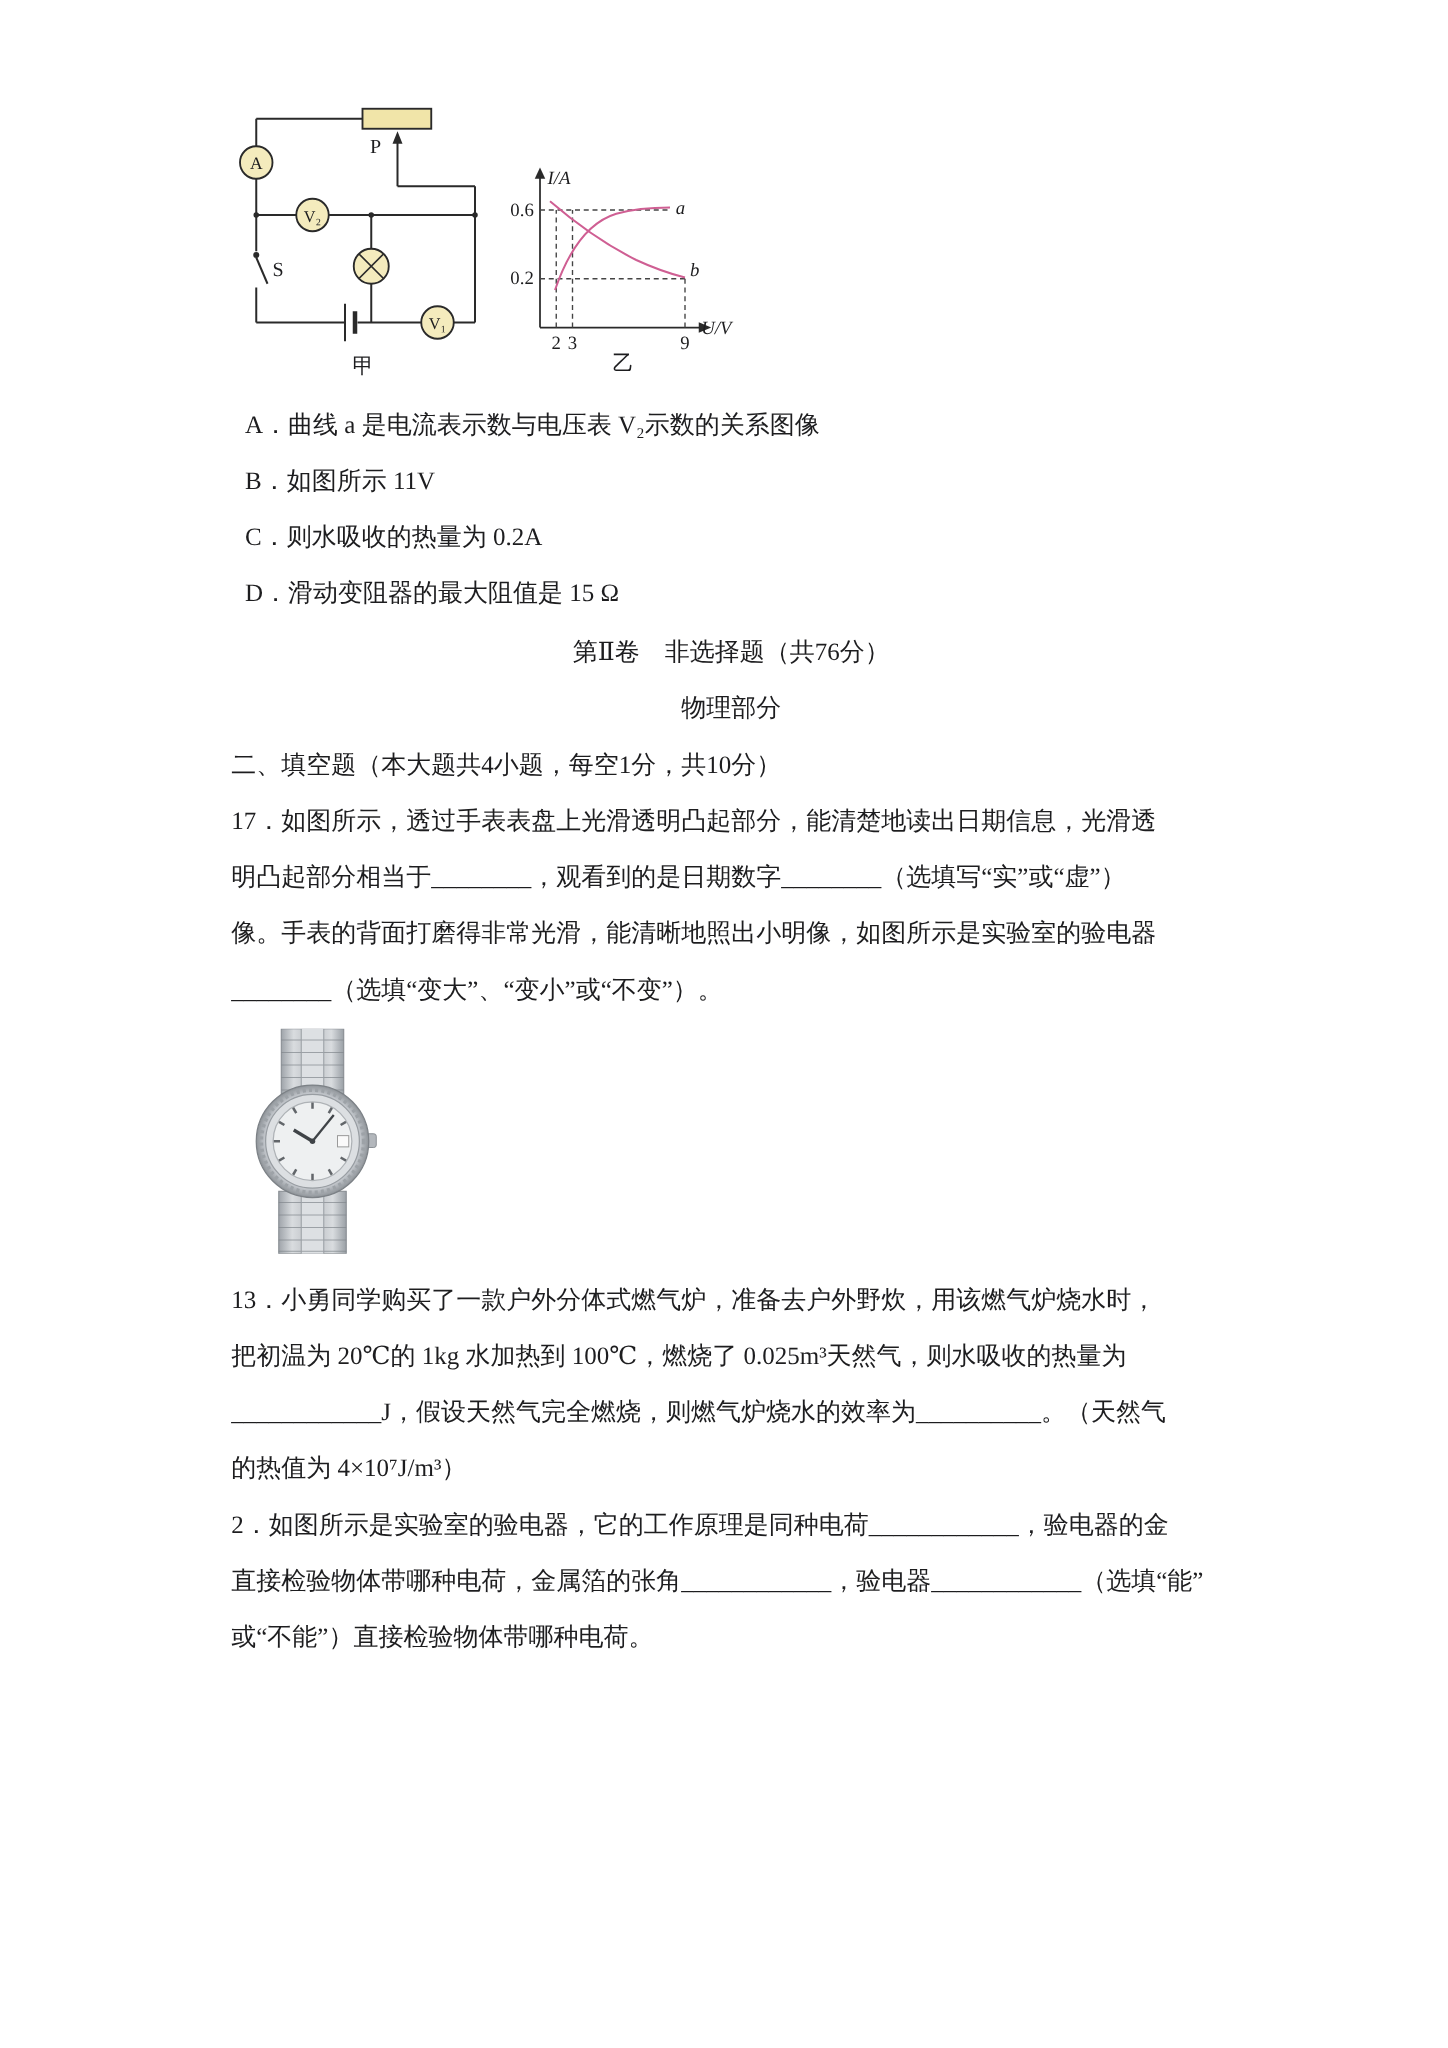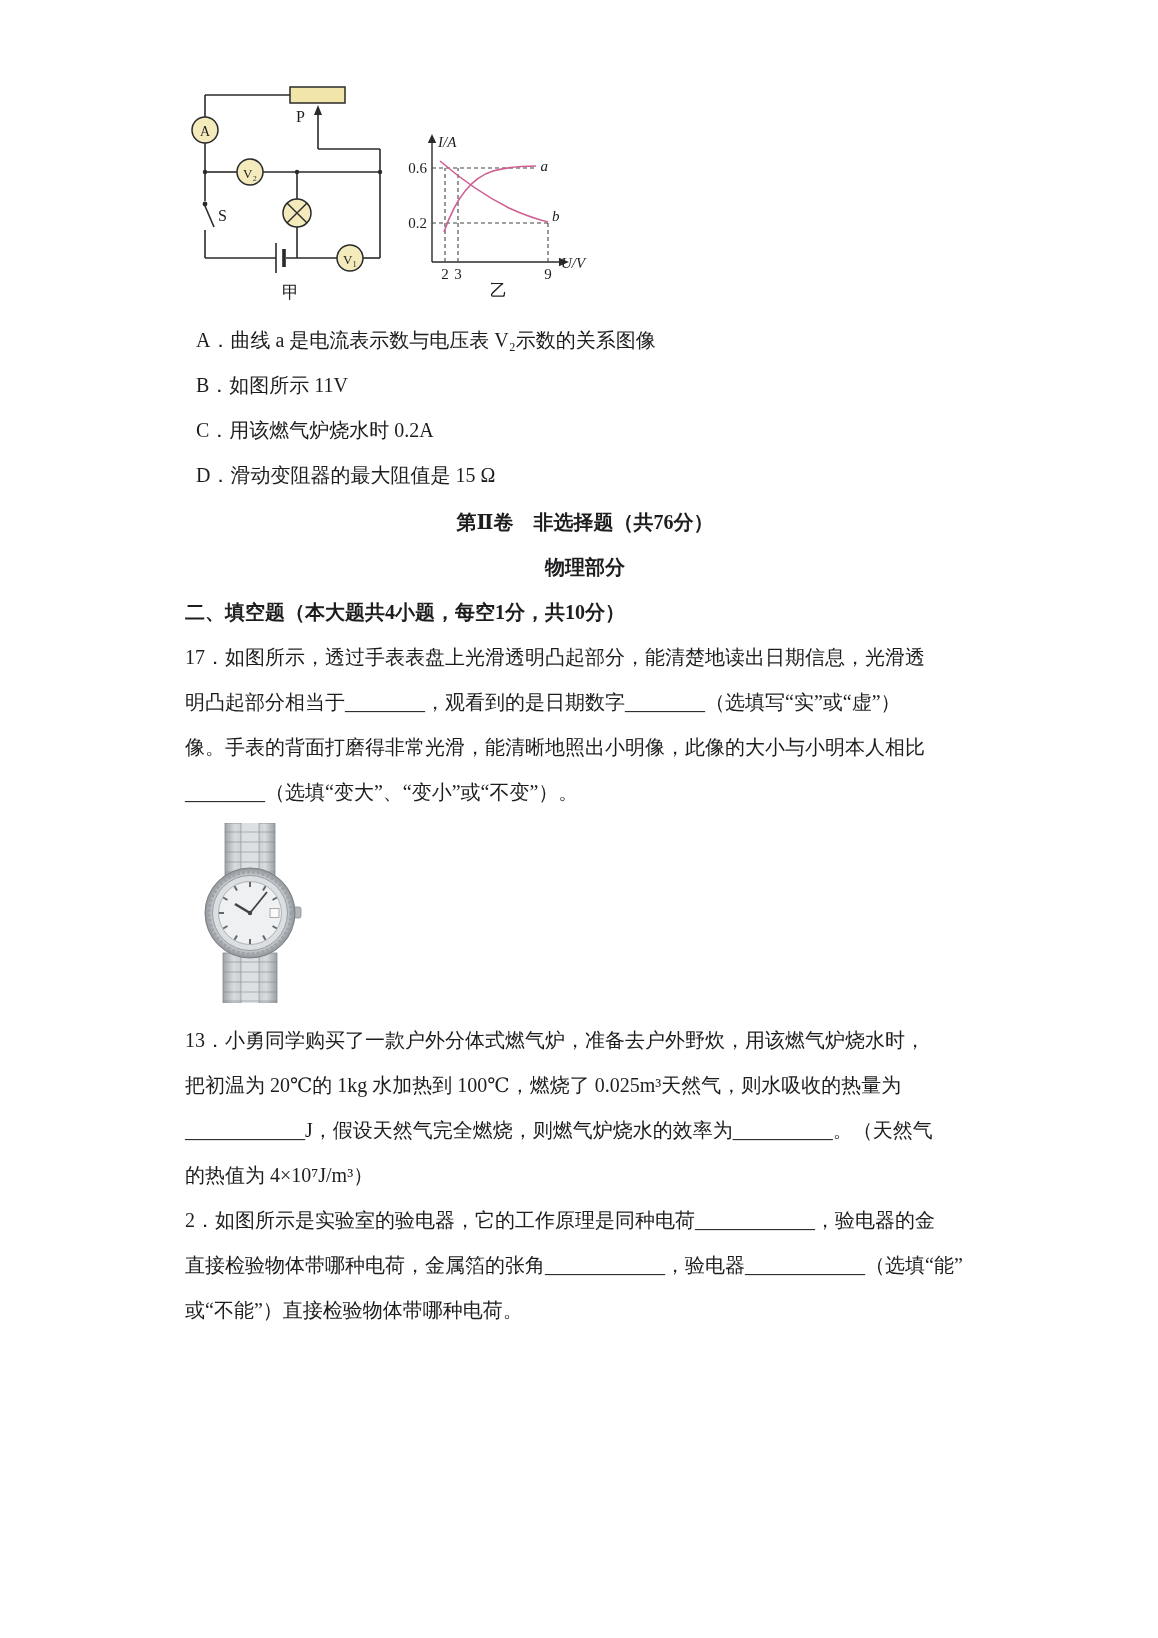--- a/index.html
+++ b/index.html
@@ -12,26 +12,26 @@
     position:relative;
   }
   .content { margin-left:185px; width:800px; }
   .figure-row { position:relative; height:222px; margin-top:85px; }
   .circuit-svg { position:absolute; left:5px; top:0; }
   .graph-svg { position:absolute; left:212px; top:45px; }
   .text-line { height:45px; line-height:45px; font-size:20px; white-space:nowrap; }
   .options { margin-top:11px;margin-left:11px; }
   .heading-center {
     height:45px; line-height:45px; font-size:20px;
-    font-weight:bold; text-align:center; white-space:nowrap;
+    font-weight:normal; text-align:center; white-space:nowrap;
   }
   .part-heading { margin-top:2px; }
   .heading-left {
     height:45px; line-height:45px; font-size:20px;
-    font-weight:bold; white-space:nowrap;
+    font-weight:normal; white-space:nowrap;
   }
   .watch-svg { display:block; margin:8px 0 0 10px; }
   .q14 { margin-top:15px; }
   svg text { font-family:"Liberation Serif","DejaVu Serif",serif; }
   .axis-label { font-style:italic; }
   .curve-label { font-style:italic; }
 </style>
 </head>
 <body>
 
@@ -119,32 +119,32 @@
       <text x="151" y="149" font-size="15" text-anchor="middle" fill="#1d1d1f">9</text>
       <text class="curve-label" x="143.5" y="41" font-size="15" fill="#1d1d1f">a</text>
       <text class="curve-label" x="155" y="91" font-size="15" fill="#1d1d1f">b</text>
       <text x="93" y="166" font-size="17" fill="#1d1d1f">乙</text>
     </svg>
   </div>
 
   <div class="options">
     <div class="text-line">A．曲线 a 是电流表示数与电压表 V₂示数的关系图像</div>
     <div class="text-line">B．如图所示 11V</div>
-    <div class="text-line">C．用该燃气炉烧水时 0.2A</div>
+    <div class="text-line">C．则水吸收的热量为 0.2A</div>
     <div class="text-line">D．滑动变阻器的最大阻值是 15 Ω</div>
   </div>
 
   <div class="heading-center part-heading">第Ⅱ卷　非选择题（共76分）</div>
   <div class="heading-center">物理部分</div>
   <div class="heading-left">二、填空题（本大题共4小题，每空1分，共10分）</div>
 
   <div class="para">
     <div class="text-line">17．如图所示，透过手表表盘上光滑透明凸起部分，能清楚地读出日期信息，光滑透</div>
     <div class="text-line">明凸起部分相当于________，观看到的是日期数字________（选填写“实”或“虚”）</div>
-    <div class="text-line">像。手表的背面打磨得非常光滑，能清晰地照出小明像，此像的大小与小明本人相比</div>
+    <div class="text-line">像。手表的背面打磨得非常光滑，能清晰地照出小明像，如图所示是实验室的验电器</div>
     <div class="text-line">________（选填“变大”、“变小”或“不变”）。</div>
   </div>
 
   <svg class="watch-svg" width="110" height="180" viewBox="0 0 110 180">
     <defs>
       <linearGradient id="wg-band" x1="0" y1="0" x2="1" y2="0">
         <stop offset="0" stop-color="#9fa4aa"></stop>
         <stop offset="0.2" stop-color="#d9dcdf"></stop>
         <stop offset="0.5" stop-color="#b7bbc0"></stop>
         <stop offset="0.8" stop-color="#d9dcdf"></stop>

